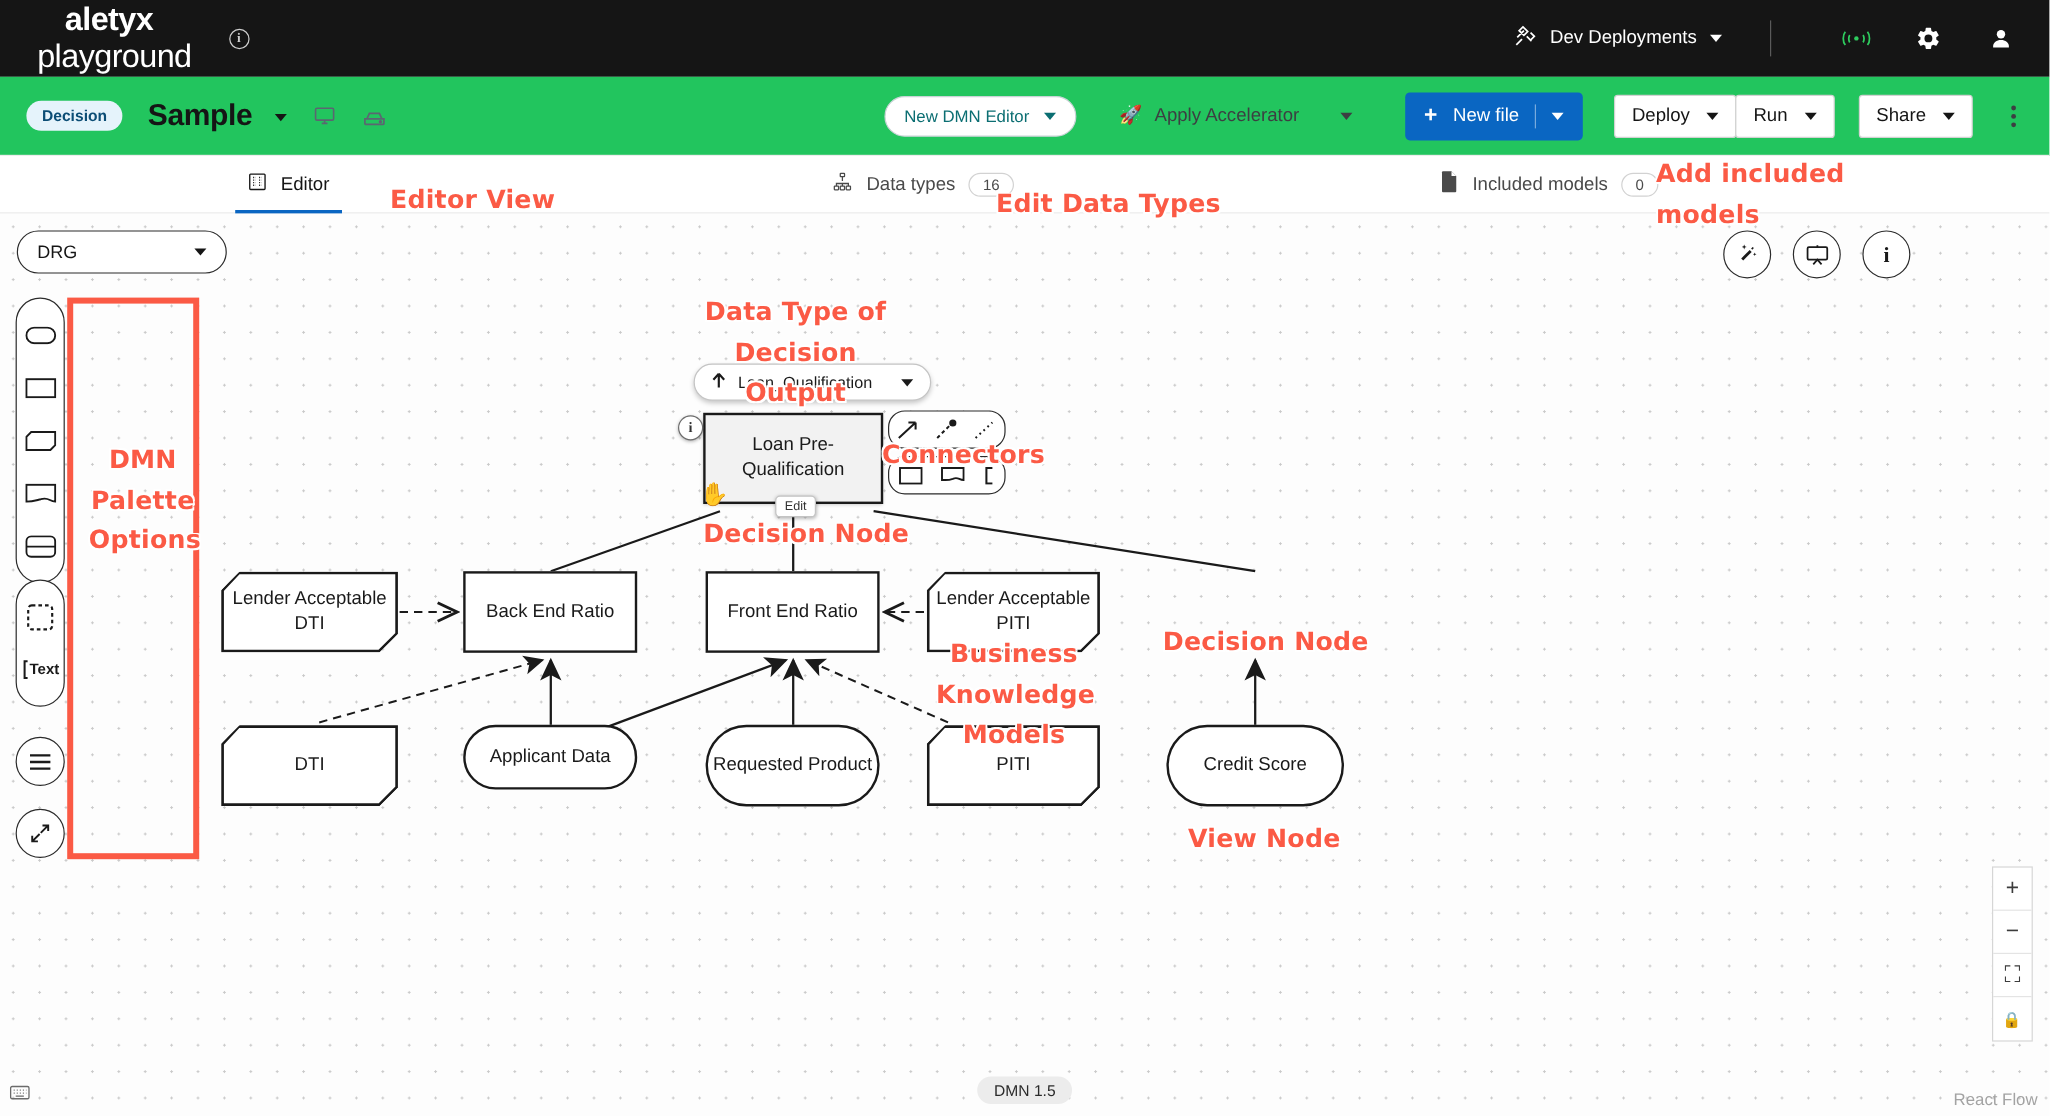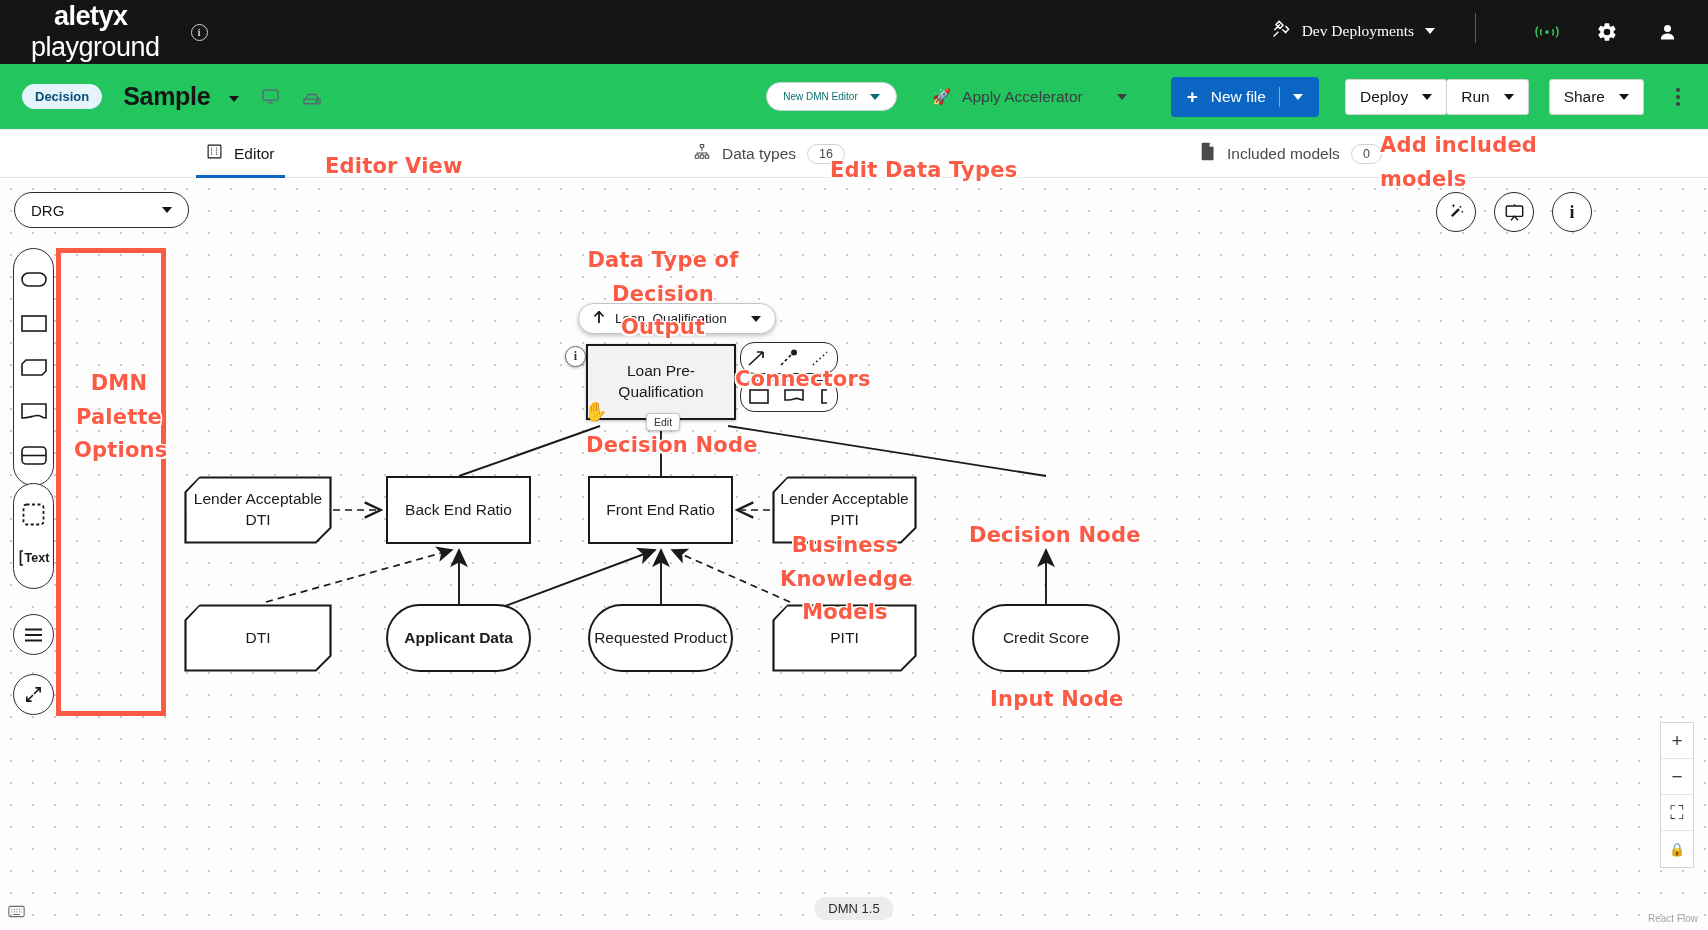--- a/index.html
+++ b/index.html
@@ -8,41 +8,41 @@
 
   
   .topbar { height:64px; background:#151515; display:flex; align-items:center;
     padding:0 22px; color:#fff; }
   .brand { font-size:27px; letter-spacing:-0.5px; display:flex; align-items:center;flex-direction:column; }
   .brand .b1 { font-weight:700; }
   .brand .b2 { font-weight:300; margin-left:9px; }
   .info-circle { width:17px; height:17px; border:1.6px solid #cfcfcf; border-radius:50%;
     display:inline-flex; align-items:center; justify-content:center; font-size:11px;
     font-weight:700; color:#cfcfcf; margin-left:31px; line-height:1; font-family:"Liberation Serif",serif;}
-  .topbar-right { margin-left:auto; display:flex; align-items:flex-start; gap:0px;font-family:Liberation Serif, serif; }
+  .topbar-right { margin-left:auto; display:flex; align-items:center; gap:0px; }
   .dev-dep { display:flex; align-items:center; gap:11px; font-size:15.5px; color:#fff;
     padding:6px 10px; cursor:pointer; }
   .caret { width:0;height:0;border-left:5px solid transparent;border-right:5px solid transparent;
     border-top:6px solid currentColor; display:inline-block; }
   .vdiv { width:1px; height:30px; background:#5a5a5a; margin:0 30px; }
   .ic { width:38px; height:38px; display:flex; align-items:center; justify-content:center;
     cursor:pointer; margin-left:22px;}
   .green { color:#2ecc5e; font-size:14px; font-weight:700; letter-spacing:-1px;}
 
   
   .toolbar { height:66px; background:#22c55e; display:flex; align-items:center; padding:0 22px;
     border-bottom:1px solid #ededed; }
   .pill-decision { background:#e5f3fb; color:#0b4d75; font-size:13px; font-weight:700;
     border-radius:20px; padding:5px 13px; }
   .file-title { font-size:25px; font-weight:700; color:#151515; margin-left:21px; letter-spacing:-0.3px;}
   .title-caret { margin-left:19px; color:#151515; }
   .mini-ic { margin-left:22px; color:#5b6671; display:flex; align-items:center;}
   .toolbar-mid { margin-left:auto; display:flex; align-items:center; gap:0; }
   .btn-outline-teal { border:1px solid #c9d4d6; border-radius:20px; color:#0b6e72;
-    font-size:10px; padding:8px 16px; display:flex; align-items:center; gap:12px; cursor:pointer;
+    font-size:14px; padding:8px 16px; display:flex; align-items:center; gap:12px; cursor:pointer;
     background:#fff;}
   .btn-plain { display:flex; align-items:center; gap:10px; font-size:15.5px; color:#3c3f42;
     padding:8px 14px; cursor:pointer; margin-left:22px; background:none; border:none;
     font-family:inherit;}
   .btn-blue { background:#0a66c2; color:#fff; font-size:15.5px; border-radius:4px;
     padding:10px 16px; display:flex; align-items:center; gap:13px; cursor:pointer; margin-left:30px;
     border:none; font-family:inherit;}
   .btn-blue .plus { font-size:19px; font-weight:700; line-height:1;}
   .bsep { width:1px; height:20px; background:rgba(255,255,255,.45); }
   .toolbar-right { display:flex; align-items:center; margin-left:26px; gap:0; }
@@ -120,21 +120,21 @@
     cursor:pointer;}
   .conn-panel { position:absolute; background:#fff; border:1.3px solid #2b2b2b; border-radius:14px;
     display:flex; align-items:center; justify-content:space-around; cursor:pointer;}
 
   
   .zoomctl { position:absolute; right:14px; bottom:62px; width:34px; background:#fff;
     border:1px solid #d6d6d6; display:flex; flex-direction:column; }
   .zoomctl div { height:36px; display:flex; align-items:center; justify-content:center;
     border-bottom:1px solid #e4e4e4; font-size:19px; color:#3c3c3c; cursor:pointer;}
   .zoomctl div:last-child { border-bottom:none; }
-  .rf-label { position:absolute; right:10px; bottom:6px; font-size:10px; color:#a3a3a3; }
+  .rf-label { position:absolute; right:10px; bottom:6px; font-size:14px; color:#a3a3a3; }
   .dmn-ver { position:absolute; left:50%; transform:translateX(-50%); bottom:10px;
     background:#ececec; border-radius:12px; font-size:13px; color:#2b2b2b; padding:4px 14px;}
   .kbd-ic { position:absolute; left:8px; bottom:8px; color:#6b6b6b; }
   .tr-circle { position:absolute; width:40px; height:40px; border-radius:50%; background:#fff;
     border:1.4px solid #2b2b2b; display:flex; align-items:center; justify-content:center;
     cursor:pointer; }
   .cursor-hand { position:absolute; font-size:19px; color:#1a1a1a; }
   svg.edge { position:absolute; left:0; top:0; width:100%; height:100%; pointer-events:none; }
 </style>
 </head>
@@ -446,21 +446,21 @@
     <span class="bkm-label" style="white-space:pre-line">Lender Acceptable
 PITI</span>
   </div>
 
   <div class="node bkm" style="left:184px; top:426px; width:148px; height:68px;">
     <svg class="bkm-svg" viewBox="0 0 148 68" preserveAspectRatio="none">
       <path d="M15,1.5 H146.5 V52 L132,66.5 H1.5 V16 Z" fill="#fff" stroke="#1a1a1a" stroke-width="2.2"></path>
     </svg>
     <span class="bkm-label">DTI</span>
   </div>
-  <div class="node input" style="left:386px; top:426px; width:145px; height:68px;font-weight:bold;">
+  <div class="node input" style="left:386px; top:426px; width:145px; height:54px;">
     <span>Applicant Data</span>
   </div>
   <div class="node input" style="left:588px; top:426px; width:145px; height:68px;">
     <span>Requested Product</span>
   </div>
   <div class="node bkm" style="left:772px; top:426px; width:145px; height:68px;">
     <svg class="bkm-svg" viewBox="0 0 145 68" preserveAspectRatio="none">
       <path d="M15,1.5 H143.5 V52 L129,66.5 H1.5 V16 Z" fill="#fff" stroke="#1a1a1a" stroke-width="2.2"></path>
     </svg>
     <span class="bkm-label">PITI</span>
@@ -506,19 +506,19 @@
 Palette
 Options</div>
   <div class="anno" style="left:543px; top:66px; text-align:center; width:240px;">Data Type of Decision
 Output</div>
   <div class="anno" style="left:735px; top:185px;">Connectors</div>
   <div class="anno" style="left:586px; top:251px;">Decision Node</div>
   <div class="anno" style="left:780px; top:351px; text-align:center; width:130px;">Business
 Knowledge
 Models</div>
   <div class="anno" style="left:969px; top:341px;">Decision Node</div>
-  <div class="anno" style="left:990px; top:505px;">Input Node</div>
+  <div class="anno" style="left:990px; top:505px;">View Node</div>
 </div>
 
 <div class="anno" style="left:325px; top:150px;">Editor View</div>
 <div class="anno" style="left:830px; top:154px;">Edit Data Types</div>
 <div class="anno" style="left:1380px; top:129px; text-align:left;">Add included
 models</div>
 
 </body></html>

